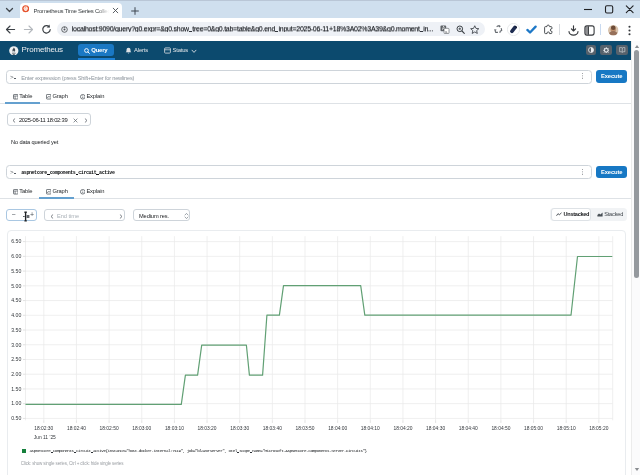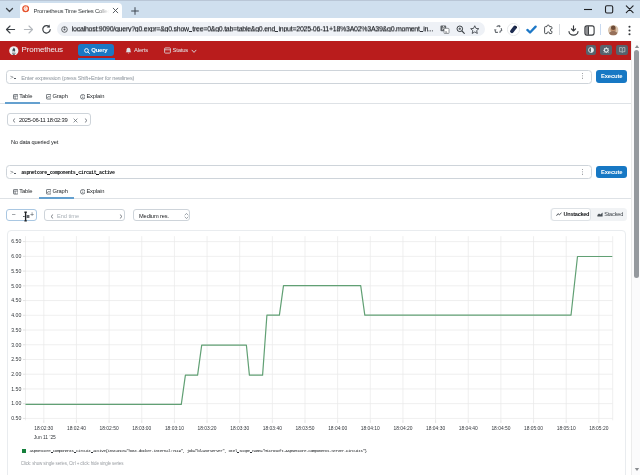--- a/index.html
+++ b/index.html
@@ -8,21 +8,21 @@
 .abs { position:absolute; }
 
 #titlebar { position:absolute; left:0; top:0; width:640px; height:18px; background:#cfdfee; }
 #tab { position:absolute; left:19.8px; top:3.4px; width:102px; height:14.6px; background:#fff; border-radius:4px 4px 0 0; }
 #tabtitle { position:absolute; left:13.6px; top:4.2px; width:76px; height:9px; font-size:6px; letter-spacing:-0.25px; color:#3c4043; white-space:nowrap; overflow:hidden; -webkit-mask-image:linear-gradient(to right,#000 85%,transparent 100%); }
 
 #toolbar { position:absolute; left:0; top:18px; width:640px; height:22.7px; background:#fff; }
 #omnibox { position:absolute; left:57.3px; top:3.5px; width:428.2px; height:14.5px; background:#eef1f6; border-radius:7.3px; }
 #url { position:absolute; left:14.5px; top:3.2px; width:366px; font-size:7px; letter-spacing:-0.26px; color:#23262b; white-space:nowrap; overflow:hidden; text-shadow:0 0.5px 0 rgba(35,38,43,0.55); }
 
-#navbar { position:absolute; left:0; top:40.7px; width:640px; height:19.6px; background:#b91c1c; }
+#navbar { position:absolute; left:0; top:40.7px; width:640px; height:19.6px; background:#0c4a6e; }
 #navtitle { position:absolute; left:21.5px; top:4.6px; font-size:8px; color:#eceef0; letter-spacing:-0.18px; }
 .navbtn { position:absolute; top:4.3px; height:9.8px; border-radius:2.2px; background:#57626c; }
 #querypill { position:absolute; left:78px; top:3.7px; width:36.4px; height:11.6px; background:#1a78c4; border-radius:3px; }
 #querypill span { position:absolute; left:13.2px; top:2.7px; font-size:6px; font-weight:bold; color:#fff; letter-spacing:-0.22px; }
 .navlink { position:absolute; top:6.3px; font-size:5.9px; color:#e2e6e9; letter-spacing:-0.18px; }
 #navunderline { position:absolute; left:77.5px; top:17.5px; width:37px; height:1.8px; background:#1d80d4; }
 
 .input { position:absolute; left:6.4px; width:585.5px; height:14px; border:1px solid #ced4da; border-radius:3.5px; background:#fff; }
 .exec { position:absolute; left:595.8px; width:31.7px; height:12.8px; background:#1778c4; border-radius:3px; color:#fff; font-size:5.8px; font-weight:bold; text-align:center; line-height:12.8px; letter-spacing:-0.12px; }
 .prompt { position:absolute; left:2.6px; top:3.1px; font-family:"Liberation Mono",monospace; font-size:6.2px; color:#565c62; letter-spacing:-0.4px; }

